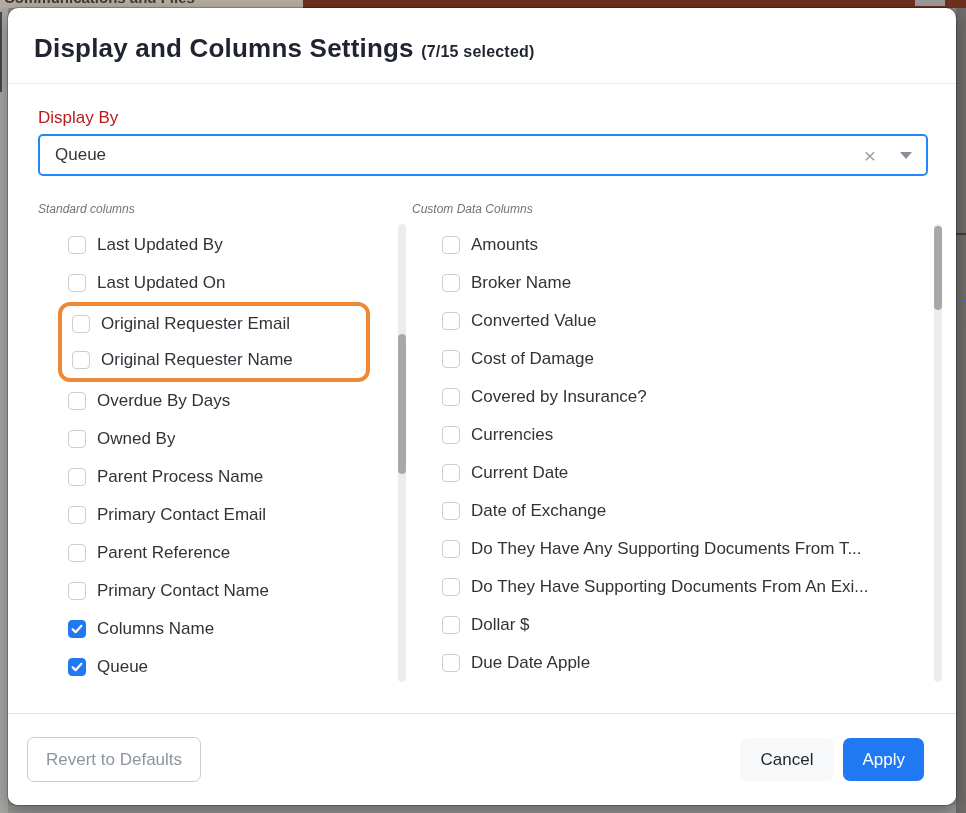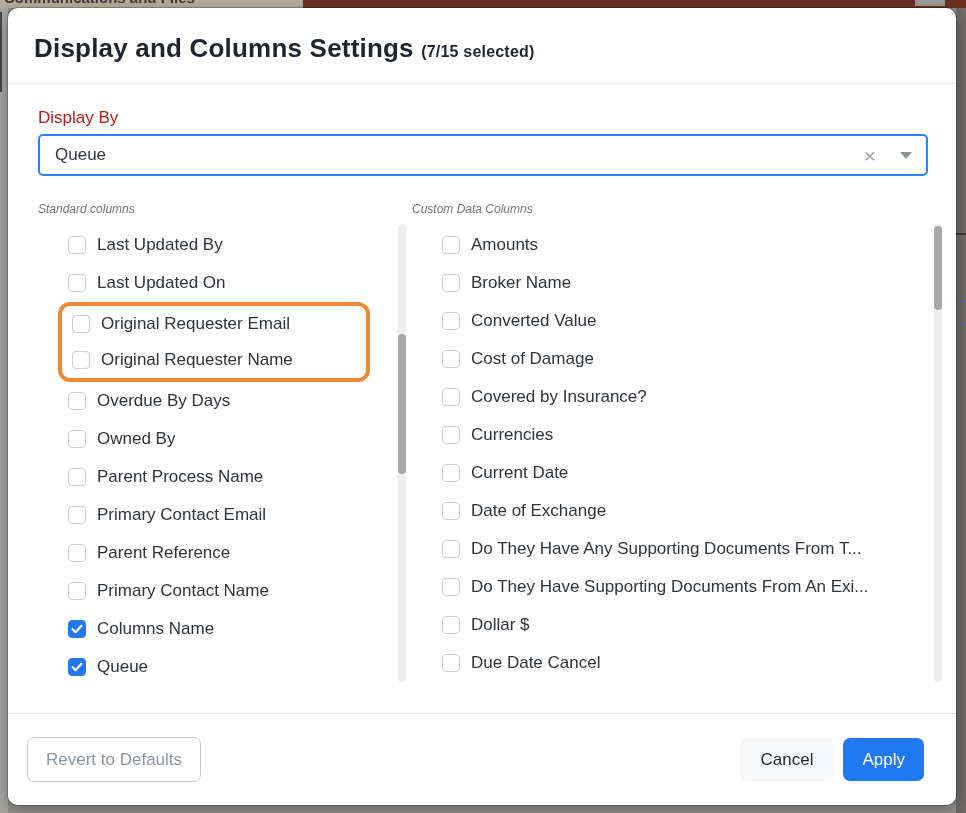--- a/index.html
+++ b/index.html
@@ -262,21 +262,21 @@
             <label class="opt-row">
               <span class="cb"></span>
               <span class="opt-label">Do They Have Supporting Documents From An Exi...</span>
             </label>
             <label class="opt-row">
               <span class="cb"></span>
               <span class="opt-label">Dollar $</span>
             </label>
             <label class="opt-row">
               <span class="cb"></span>
-              <span class="opt-label">Due Date Cancel</span>
+              <span class="opt-label">Due Date Apple</span>
             </label>
           </div>
         <div class="sb-track">
           <div class="sb-thumb"></div>
         </div>
       </div>
 
     </div>
   </div>
 

